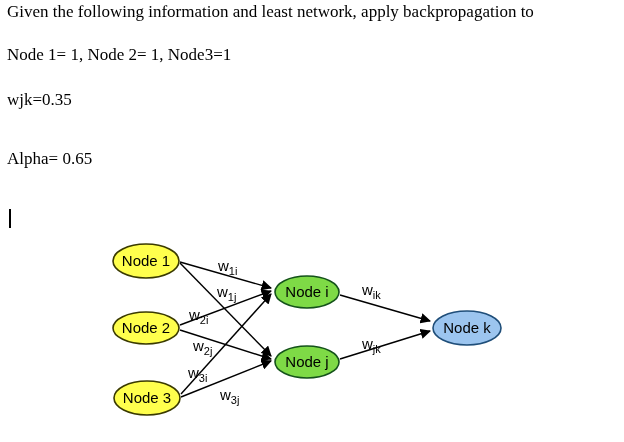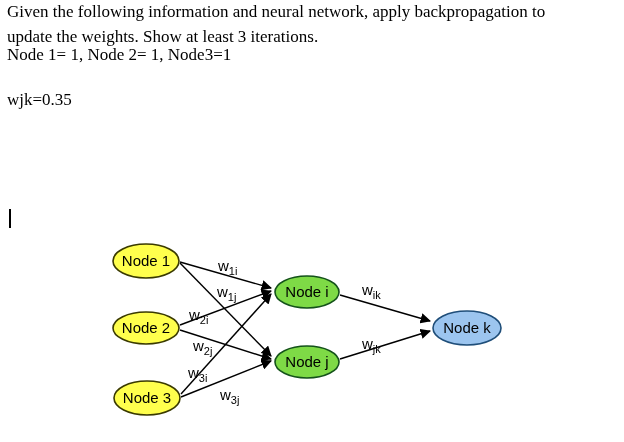--- a/index.html
+++ b/index.html
@@ -54,32 +54,34 @@
     fill: #000000;
   }
   .weight-sub { font-size: 11px; }
 </style>
 </head>
 <body>
 
 <div class="page">
 
   <div class="para p1">
-    <div>Given the following information and neural network, apply backpropagation to</div>
-    <div>update the weights. Show at least 3 iterations.</div>
+    <div>Given the following information and least network, apply backpropagation to</div>
   </div>
 
   <div class="para p2">
     <div>Node 1= 1, Node 2= 1, Node3=1</div>
   </div>
 
   <div class="para p3">
     <div>wjk=0.35</div>
   </div>
 
+  <div class="para p4">
+    <div>Alpha= 0.65</div>
+  </div>
 
   <div class="caret"></div>
 
   <svg class="diagram" width="624" height="442" viewBox="0 0 624 442">
     <defs>
       <marker id="arrow" viewBox="0 0 10 10" refX="9" refY="5" markerWidth="7.5" markerHeight="7.5" orient="auto-start-reverse">
         <path d="M 0 0 L 10 5 L 0 10 z" fill="#000000"></path>
       </marker>
     </defs>
 

